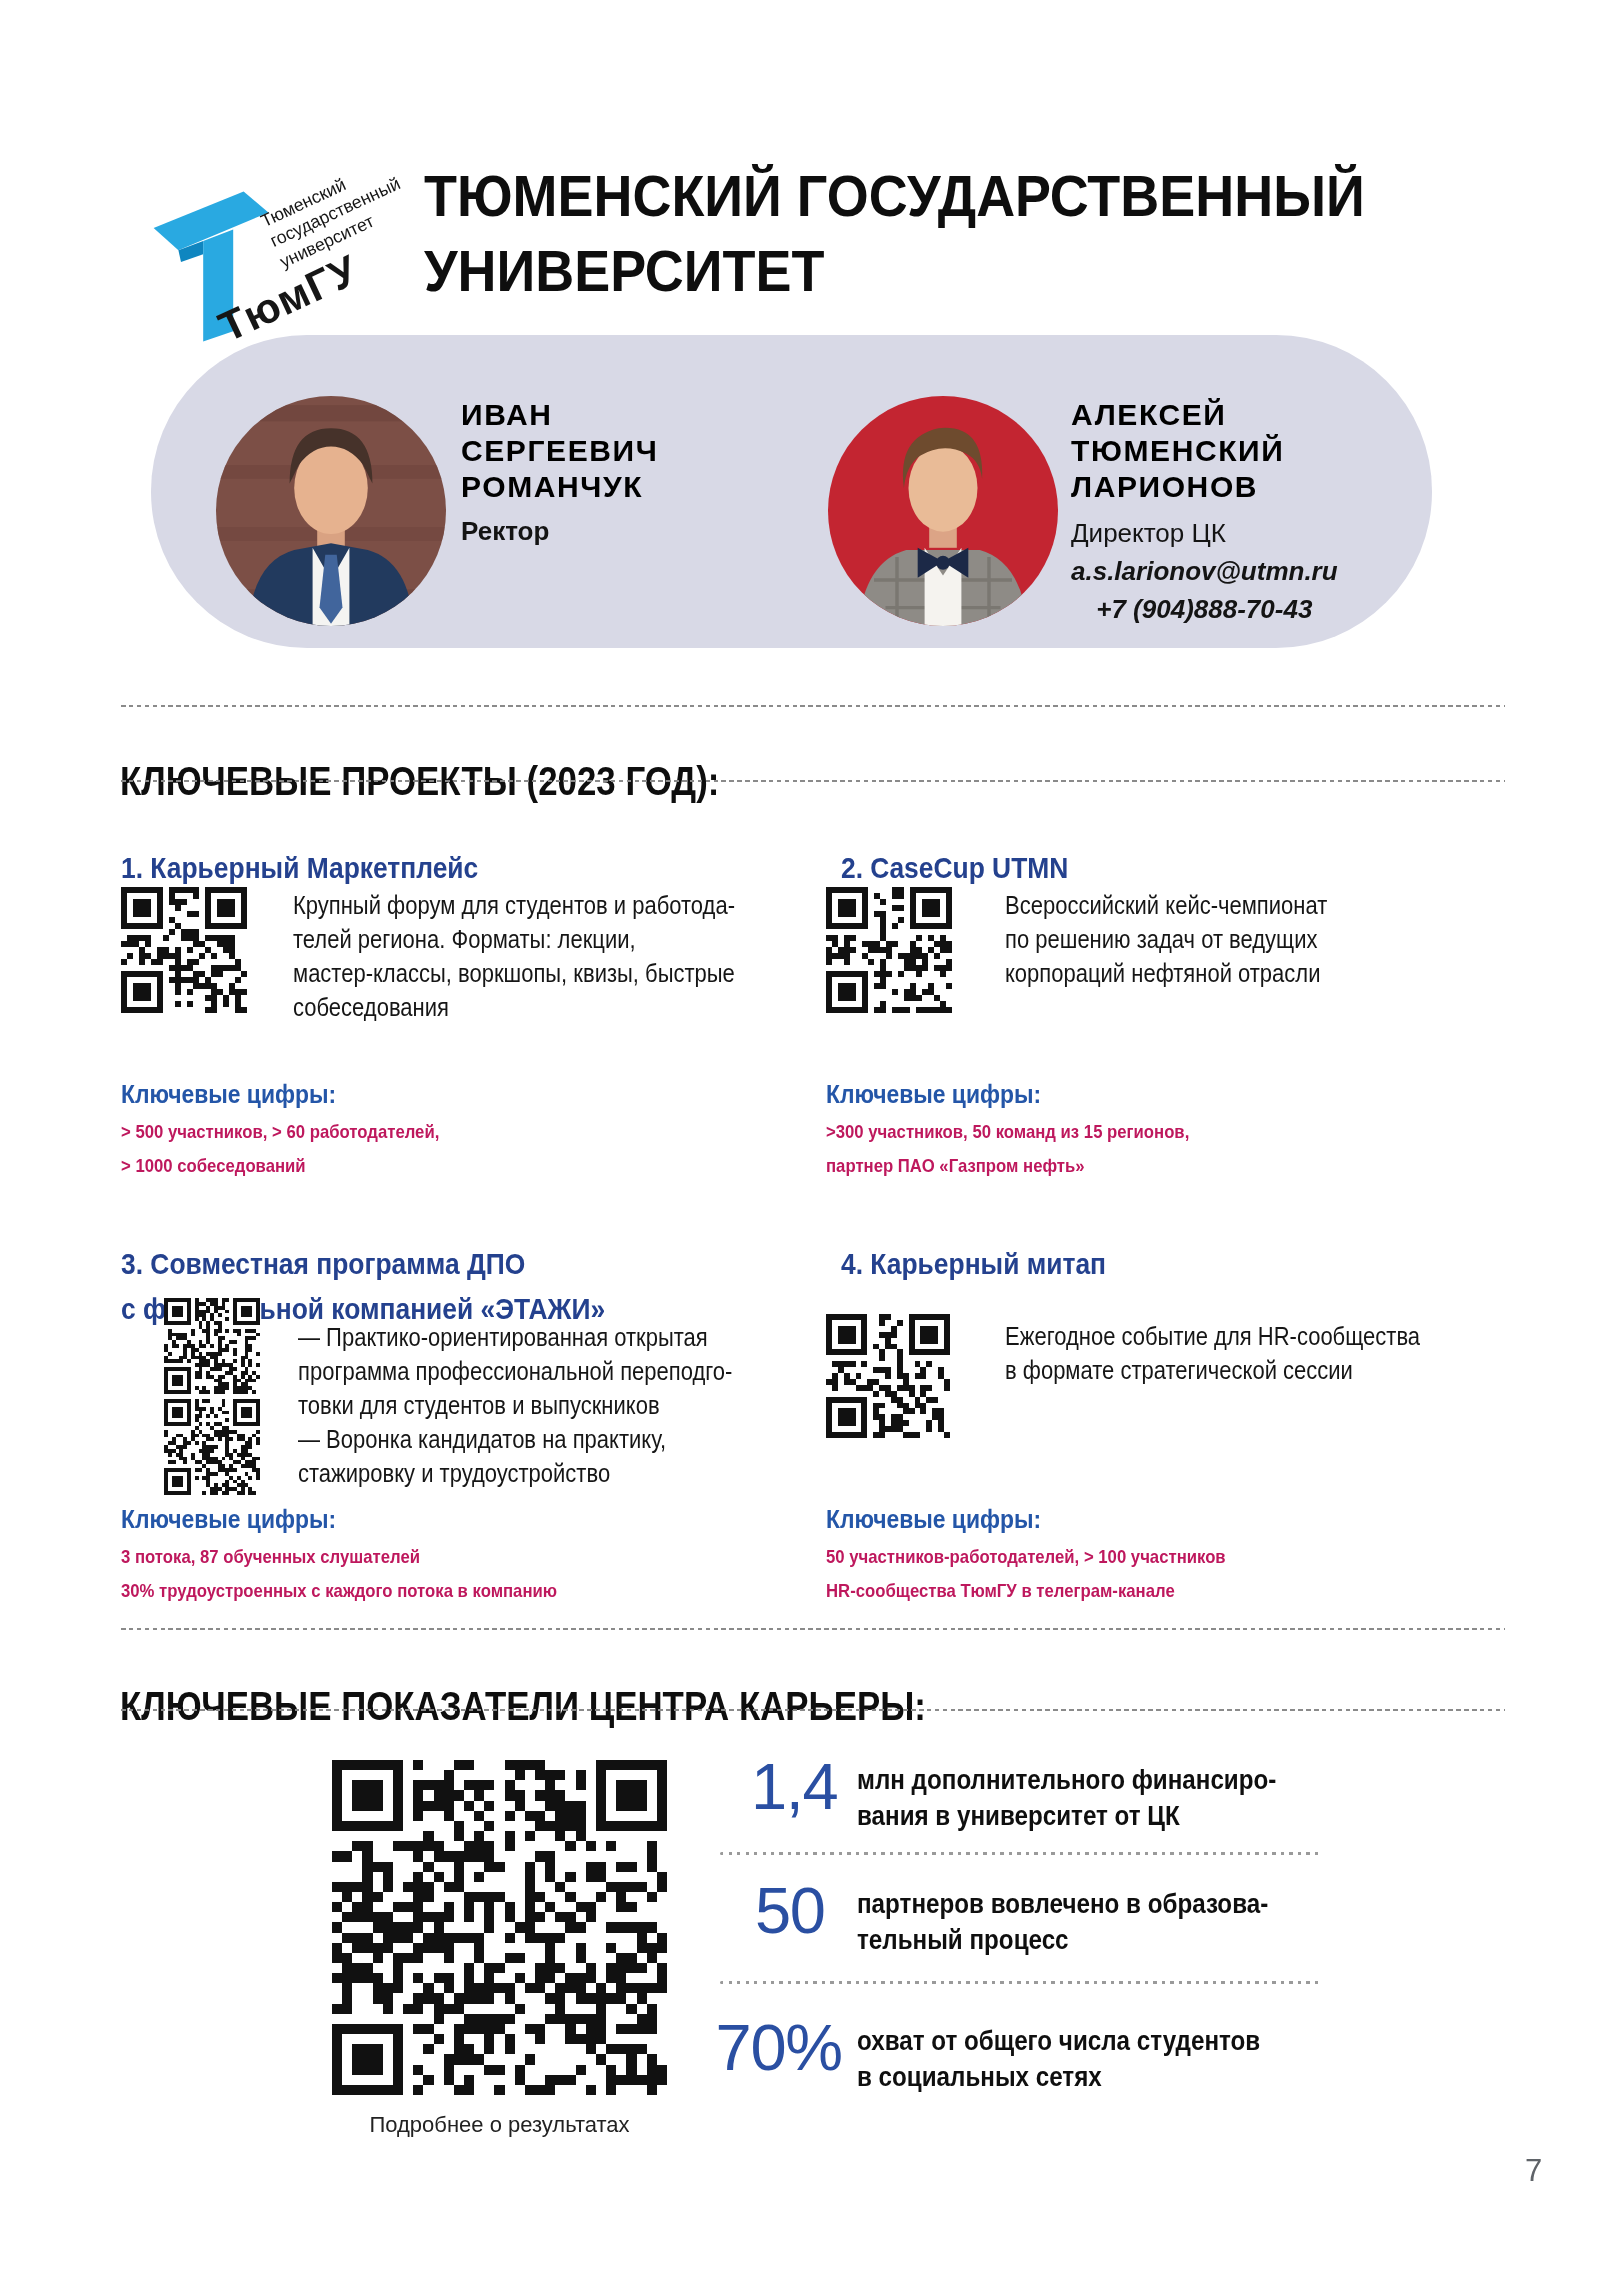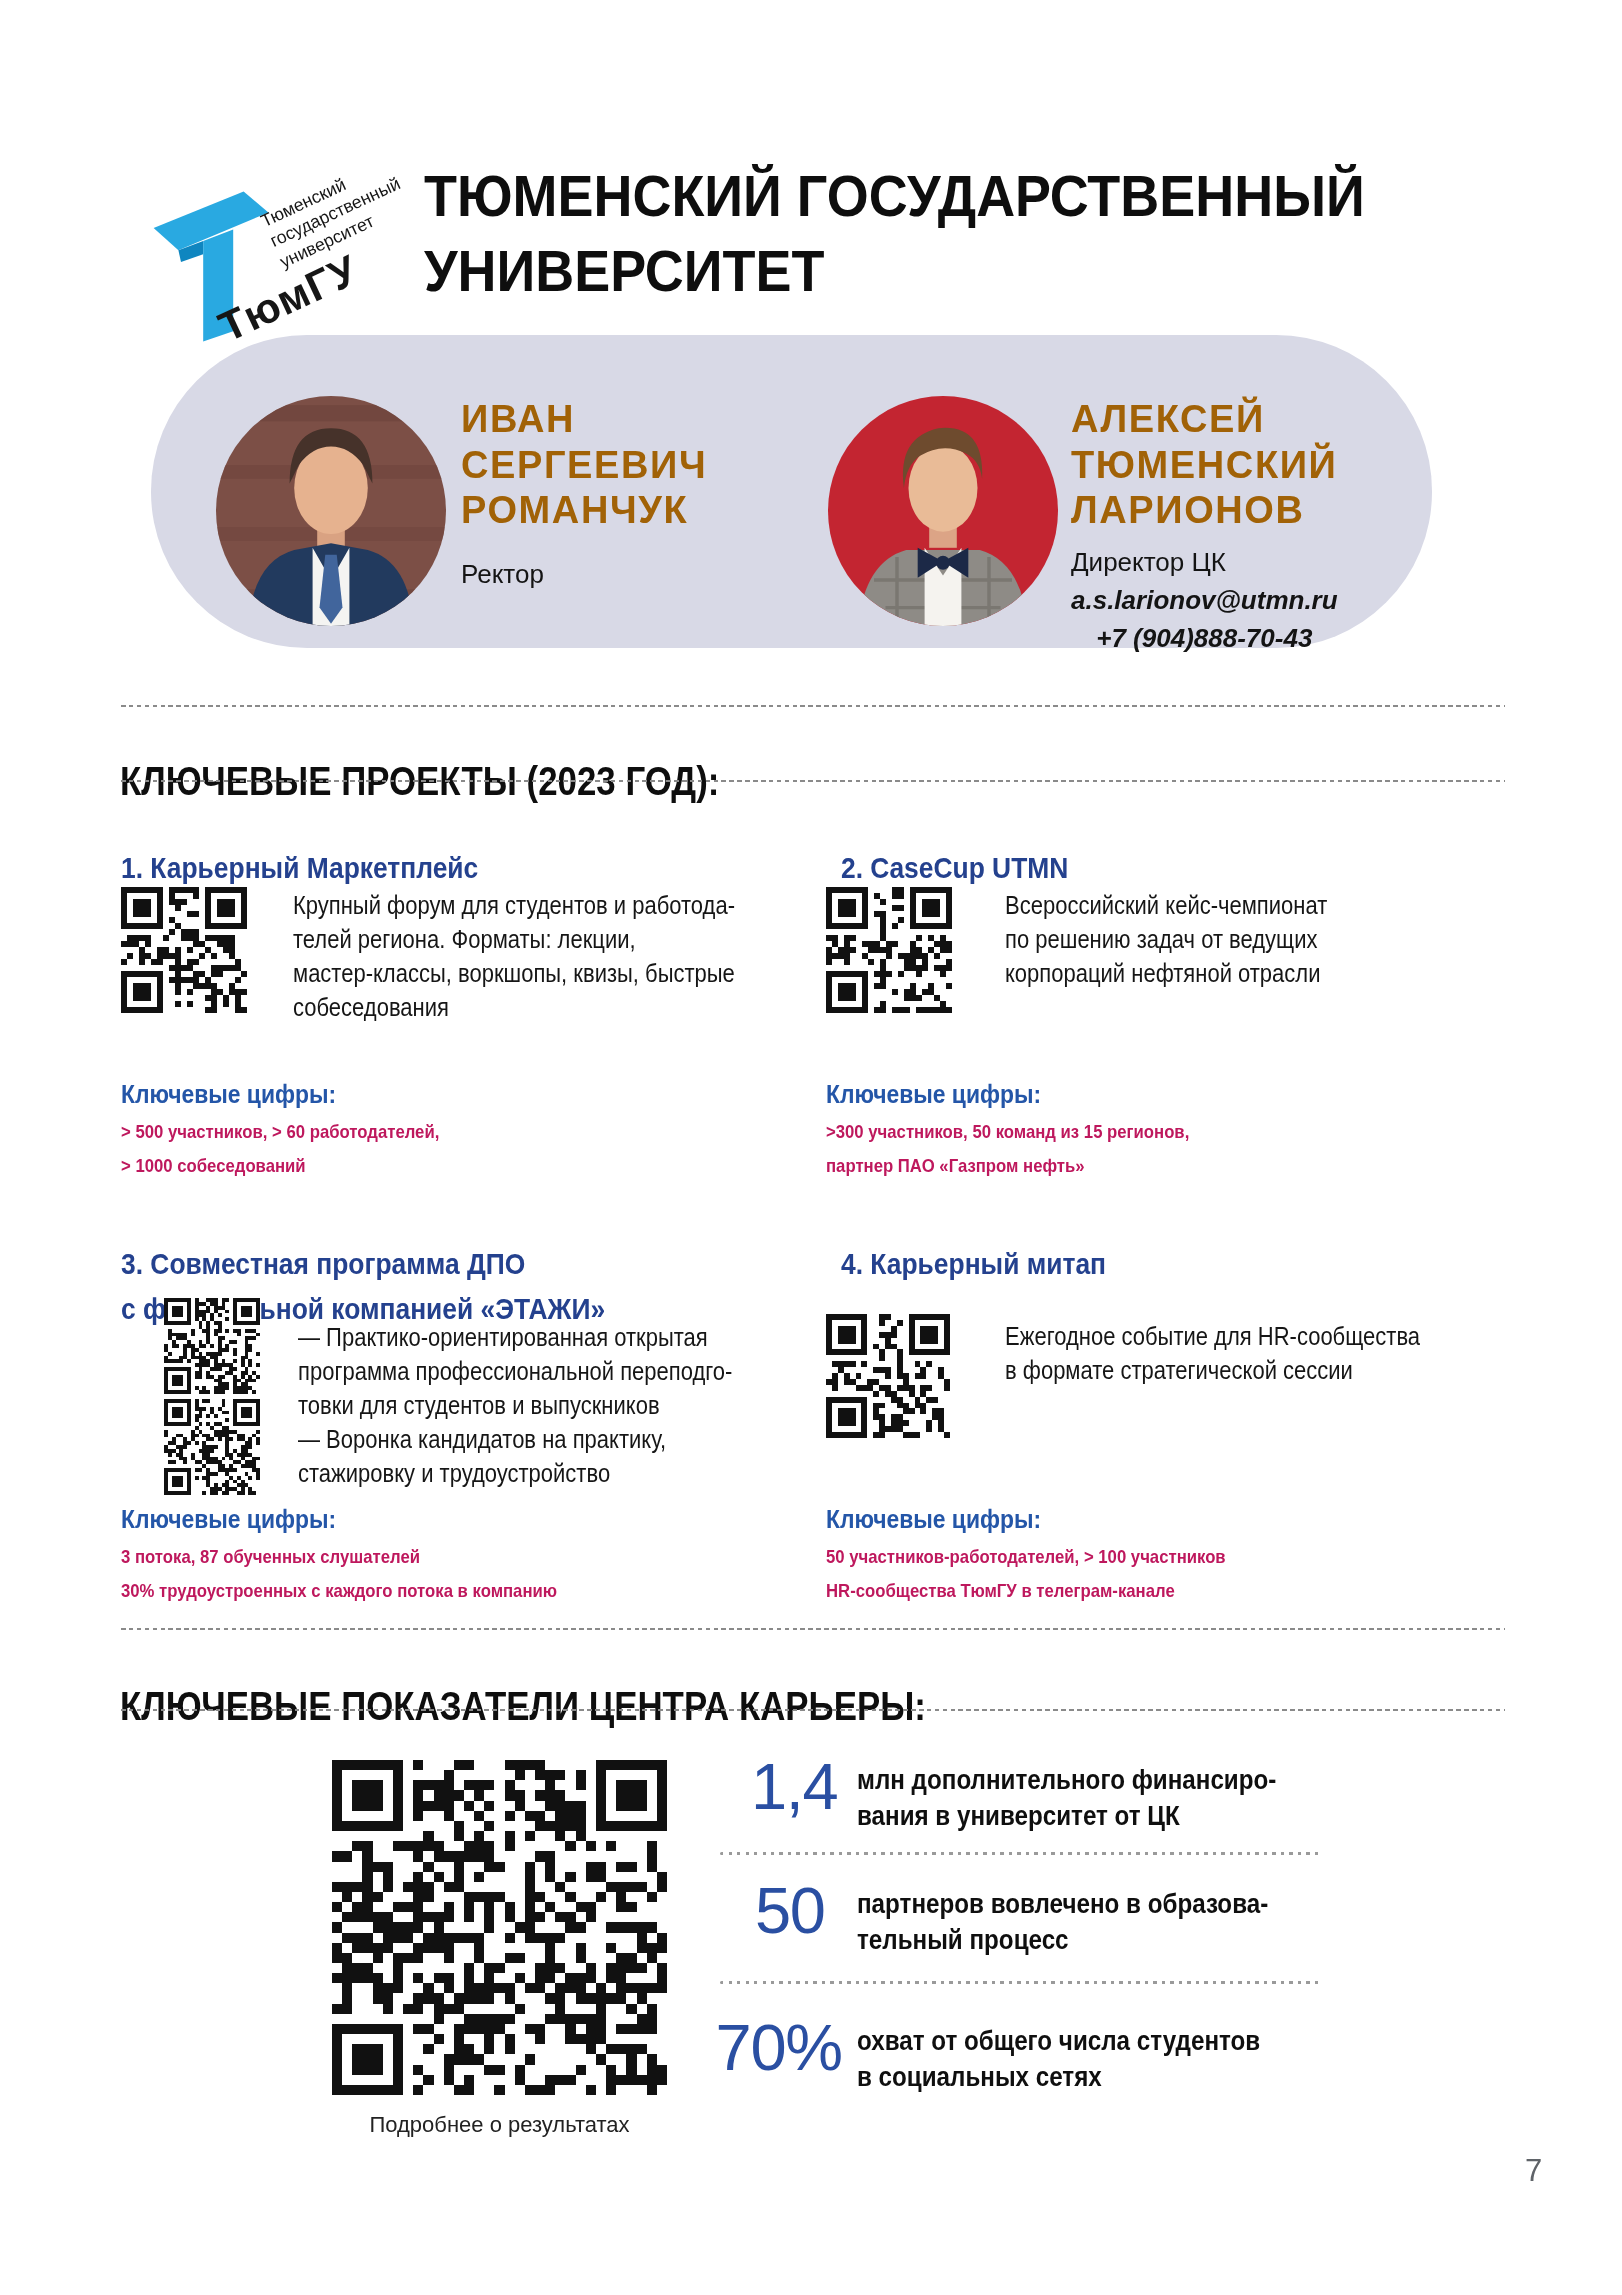--- a/index.html
+++ b/index.html
@@ -21,22 +21,22 @@
 
   
   .people-card{position:absolute;left:151px;top:335px;width:1281px;height:313px;background:#d8d9e6;border-radius:156px;}
   .avatar{position:absolute;top:61px;width:230px;height:230px;border-radius:50%;overflow:hidden;}
   .avatar svg{display:block;width:100%;height:100%;}
   .a1{left:65px;}
   .a2{left:677px;}
   .pblock{position:absolute;top:62px;}
   .pb1{left:310px;}
   .pb2{left:920px;}
-  .pname{font-size:38px;font-weight:700;color:#a16207;letter-spacing:1.6px;line-height:1.2;}
-  .prole{margin-top:25px;font-size:26px;font-weight:400;color:#141414;}
+  .pname{font-size:30px;font-weight:700;color:#000000;letter-spacing:1.6px;line-height:1.2;}
+  .prole{margin-top:11px;font-size:26px;font-weight:700;color:#141414;}
   .pb2 .prole{font-weight:400;margin-top:13px;}
   .pcontact{font-size:26px;font-weight:700;font-style:italic;color:#141414;margin-top:7.2px;text-align:center;}
 
   
   .divider{position:absolute;left:121px;width:1384px;height:2px;
            background:repeating-linear-gradient(90deg,#8a8a8a 0 4.6px,transparent 4.6px 7.9px);}
   #div1{top:705px;} #div2{top:780px;} #div3{top:1628px;} #div4{top:1709px;}
   .sec-title{position:absolute;left:120px;font-size:41px;font-weight:700;color:#0e0e0e;}
   #sec1{top:724px;} #sec2{top:1649px;}
 

